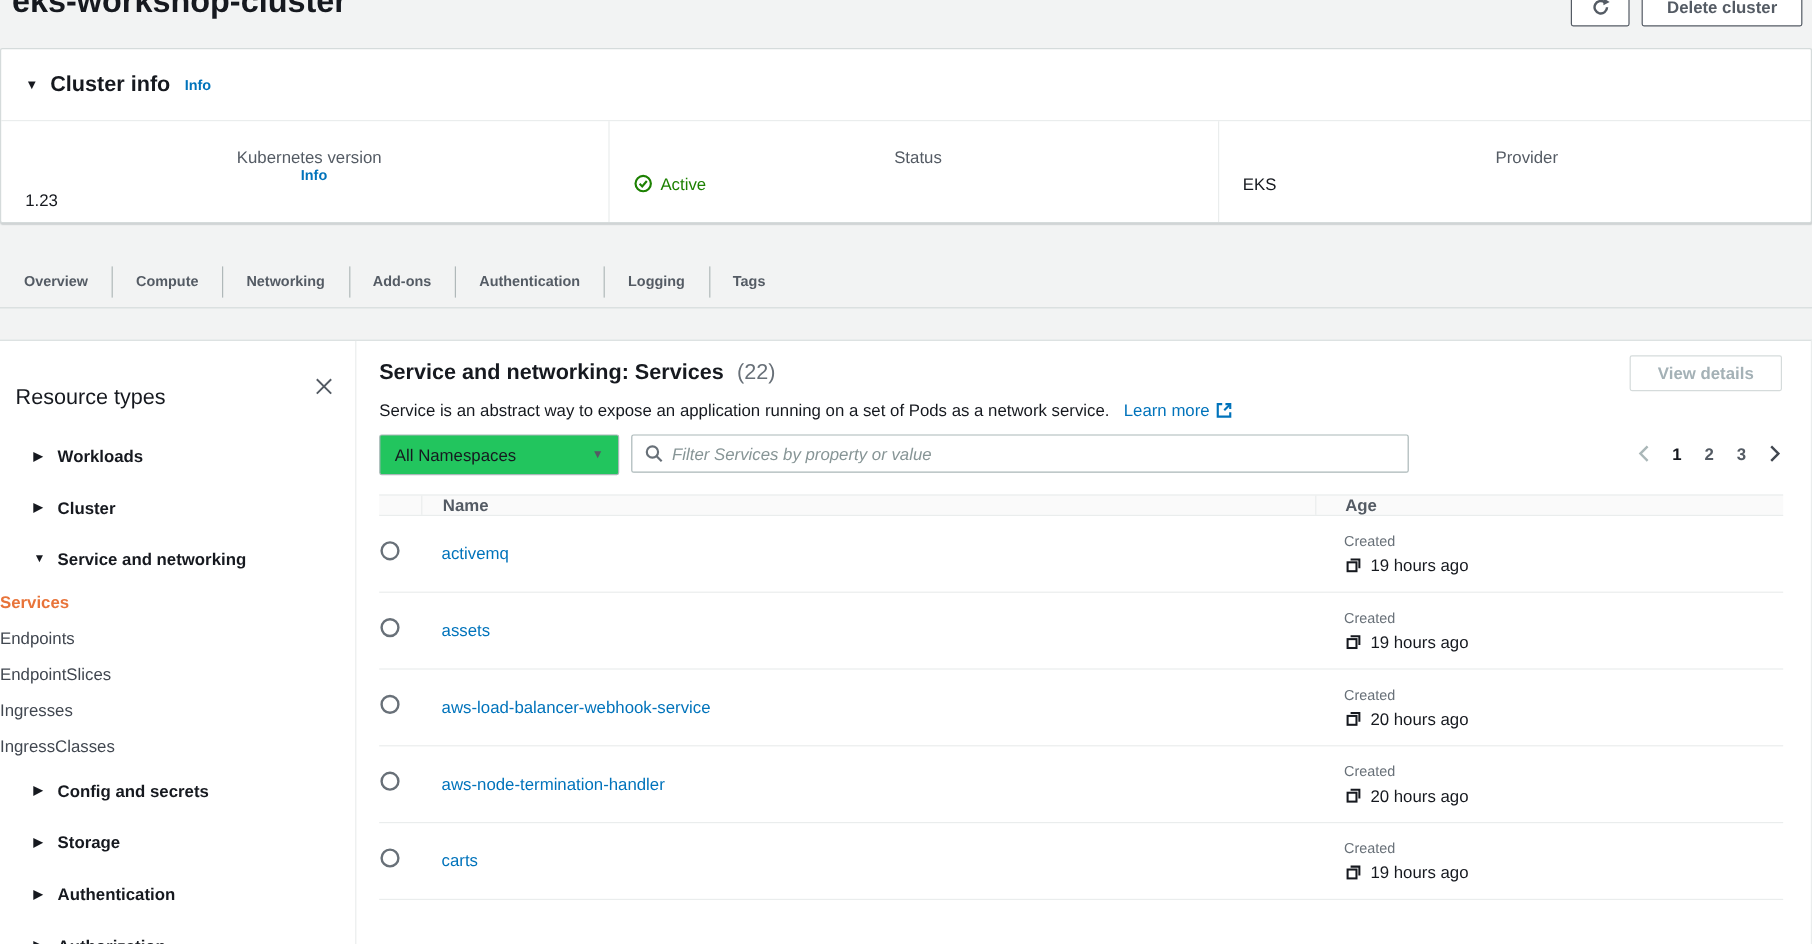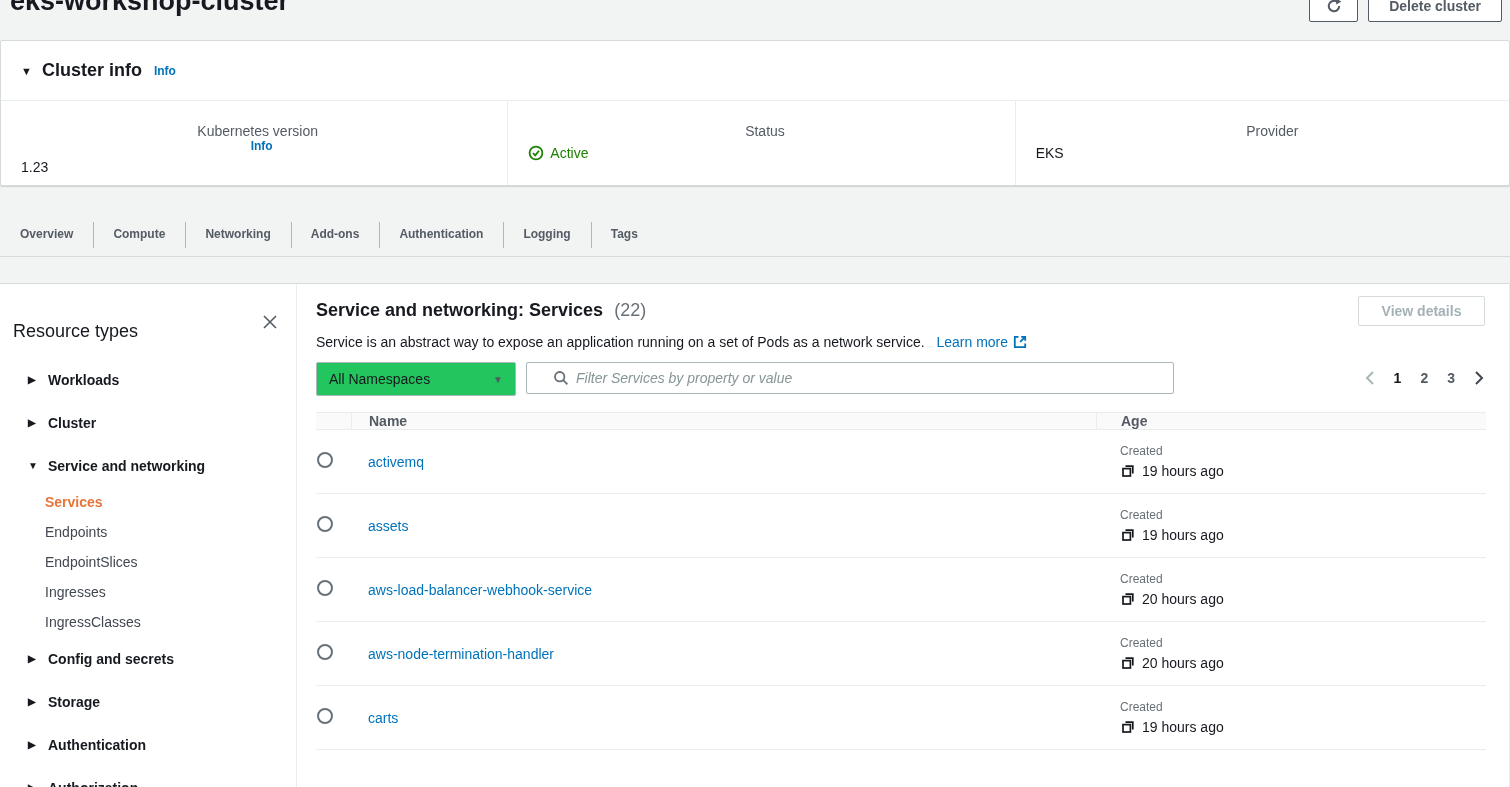--- a/index.html
+++ b/index.html
@@ -36,35 +36,35 @@
   
   .content { position:absolute; top:283px; left:0; right:0; bottom:-60px; background:#fff; border-top:1px solid #d5dbdb; border-right:1px solid #eaeded; display:flex; }
   .sidebar { width:297px; border-right:1px solid #eaeded; padding-top:17px; flex:none; }
   .side-head { display:flex; align-items:center; justify-content:space-between; padding:0 16px 0 13px; }
   .side-title { font-size:18px; font-weight:normal; color:#16191f;margin-top:20px; }
   .close-btn { background:none; border:none; cursor:pointer; width:20px; height:20px; display:flex; align-items:center; justify-content:center; }
   .side-list { margin-top:16px; }
   .group-label { display:flex; align-items:center; height:43px; padding-left:28px; font-size:14px; font-weight:bold; color:#16191f; cursor:pointer; }
   .group-label .arrow { font-size:10px; color:#16191f; width:20px; flex:none; }
   .sub { }
-  .sub-item { height:30px; line-height:30px; padding-left:45px; font-size:14px; color:#414750; cursor:pointer; }
+  .sub-item { height:30px; line-height:30px; font-size:14px; color:#414750; cursor:pointer; }
   .sub-item.active { color:#e8743a; font-weight:bold; }
 
   
   .main { flex:1; position:relative; }
   .main-heading { position:absolute; left:19px; top:16px; font-size:18px; white-space:nowrap; }
   .main-heading .h-strong { font-weight:bold; color:#16191f; }
   .main-heading .h-count { font-weight:normal; color:#687078; margin-left:6px; }
   .view-details { position:absolute; right:24px; top:12px; width:127px; height:30px; background:#fff; border:1px solid #d5dbdb; border-radius:2px; color:#a4b1b6; font-weight:bold; font-size:14px; font-family:inherit; cursor:not-allowed; }
   .desc { position:absolute; left:19px; top:50px; font-size:14px; color:#16191f; white-space:nowrap; }
   .learn-more { color:#0073bb; text-decoration:none; margin-left:8px; cursor:pointer; display:inline-flex; align-items:center; gap:4px; }
 
   .ns-select { position:absolute; left:19px; top:78px; width:200px; height:32px; border:1px solid #aab7b8; border-radius:2px; background:#22c55e; display:flex; align-items:center; justify-content:space-between; padding:16px 12px; font-size:14px; color:#16191f; cursor:pointer; }
   .ns-select .caret { font-size:10px; color:#545b64; }
-  .search-box { position:absolute; left:229px; top:78px; width:648px; height:32px; border:1px solid #aab7b8; border-radius:2px; background:#fff; display:flex; align-items:center; padding:0 26px; }
+  .search-box { position:absolute; left:229px; top:78px; width:648px; height:32px; border:1px solid #aab7b8; border-radius:2px; background:#fff; display:flex; align-items:center; padding:0 10px; }
   .search-box input { border:none; outline:none; flex:1; font-size:14px; font-family:inherit; color:#16191f; margin-left:7px; background:transparent; }
   .search-box input::placeholder { font-style:italic; color:#879596; }
 
   .pagination { position:absolute; right:24px; top:78px; height:32px; display:flex; align-items:center; gap:19px; font-size:14px; }
   .pg { cursor:pointer; color:#545b64; font-weight:bold; background:none; border:none; font-size:14px; font-family:inherit; display:flex; align-items:center; }
   .pg.current { color:#16191f; }
   .pg.disabled { cursor:default; }
 
   .table { position:absolute; left:19px; top:128px; width:1170px; }
   .t-head { display:flex; height:18px; background:#fafafa; border-top:1px solid #eaeded; border-bottom:1px solid #eaeded; align-items:center; font-size:14px; font-weight:bold; color:#545b64; }

